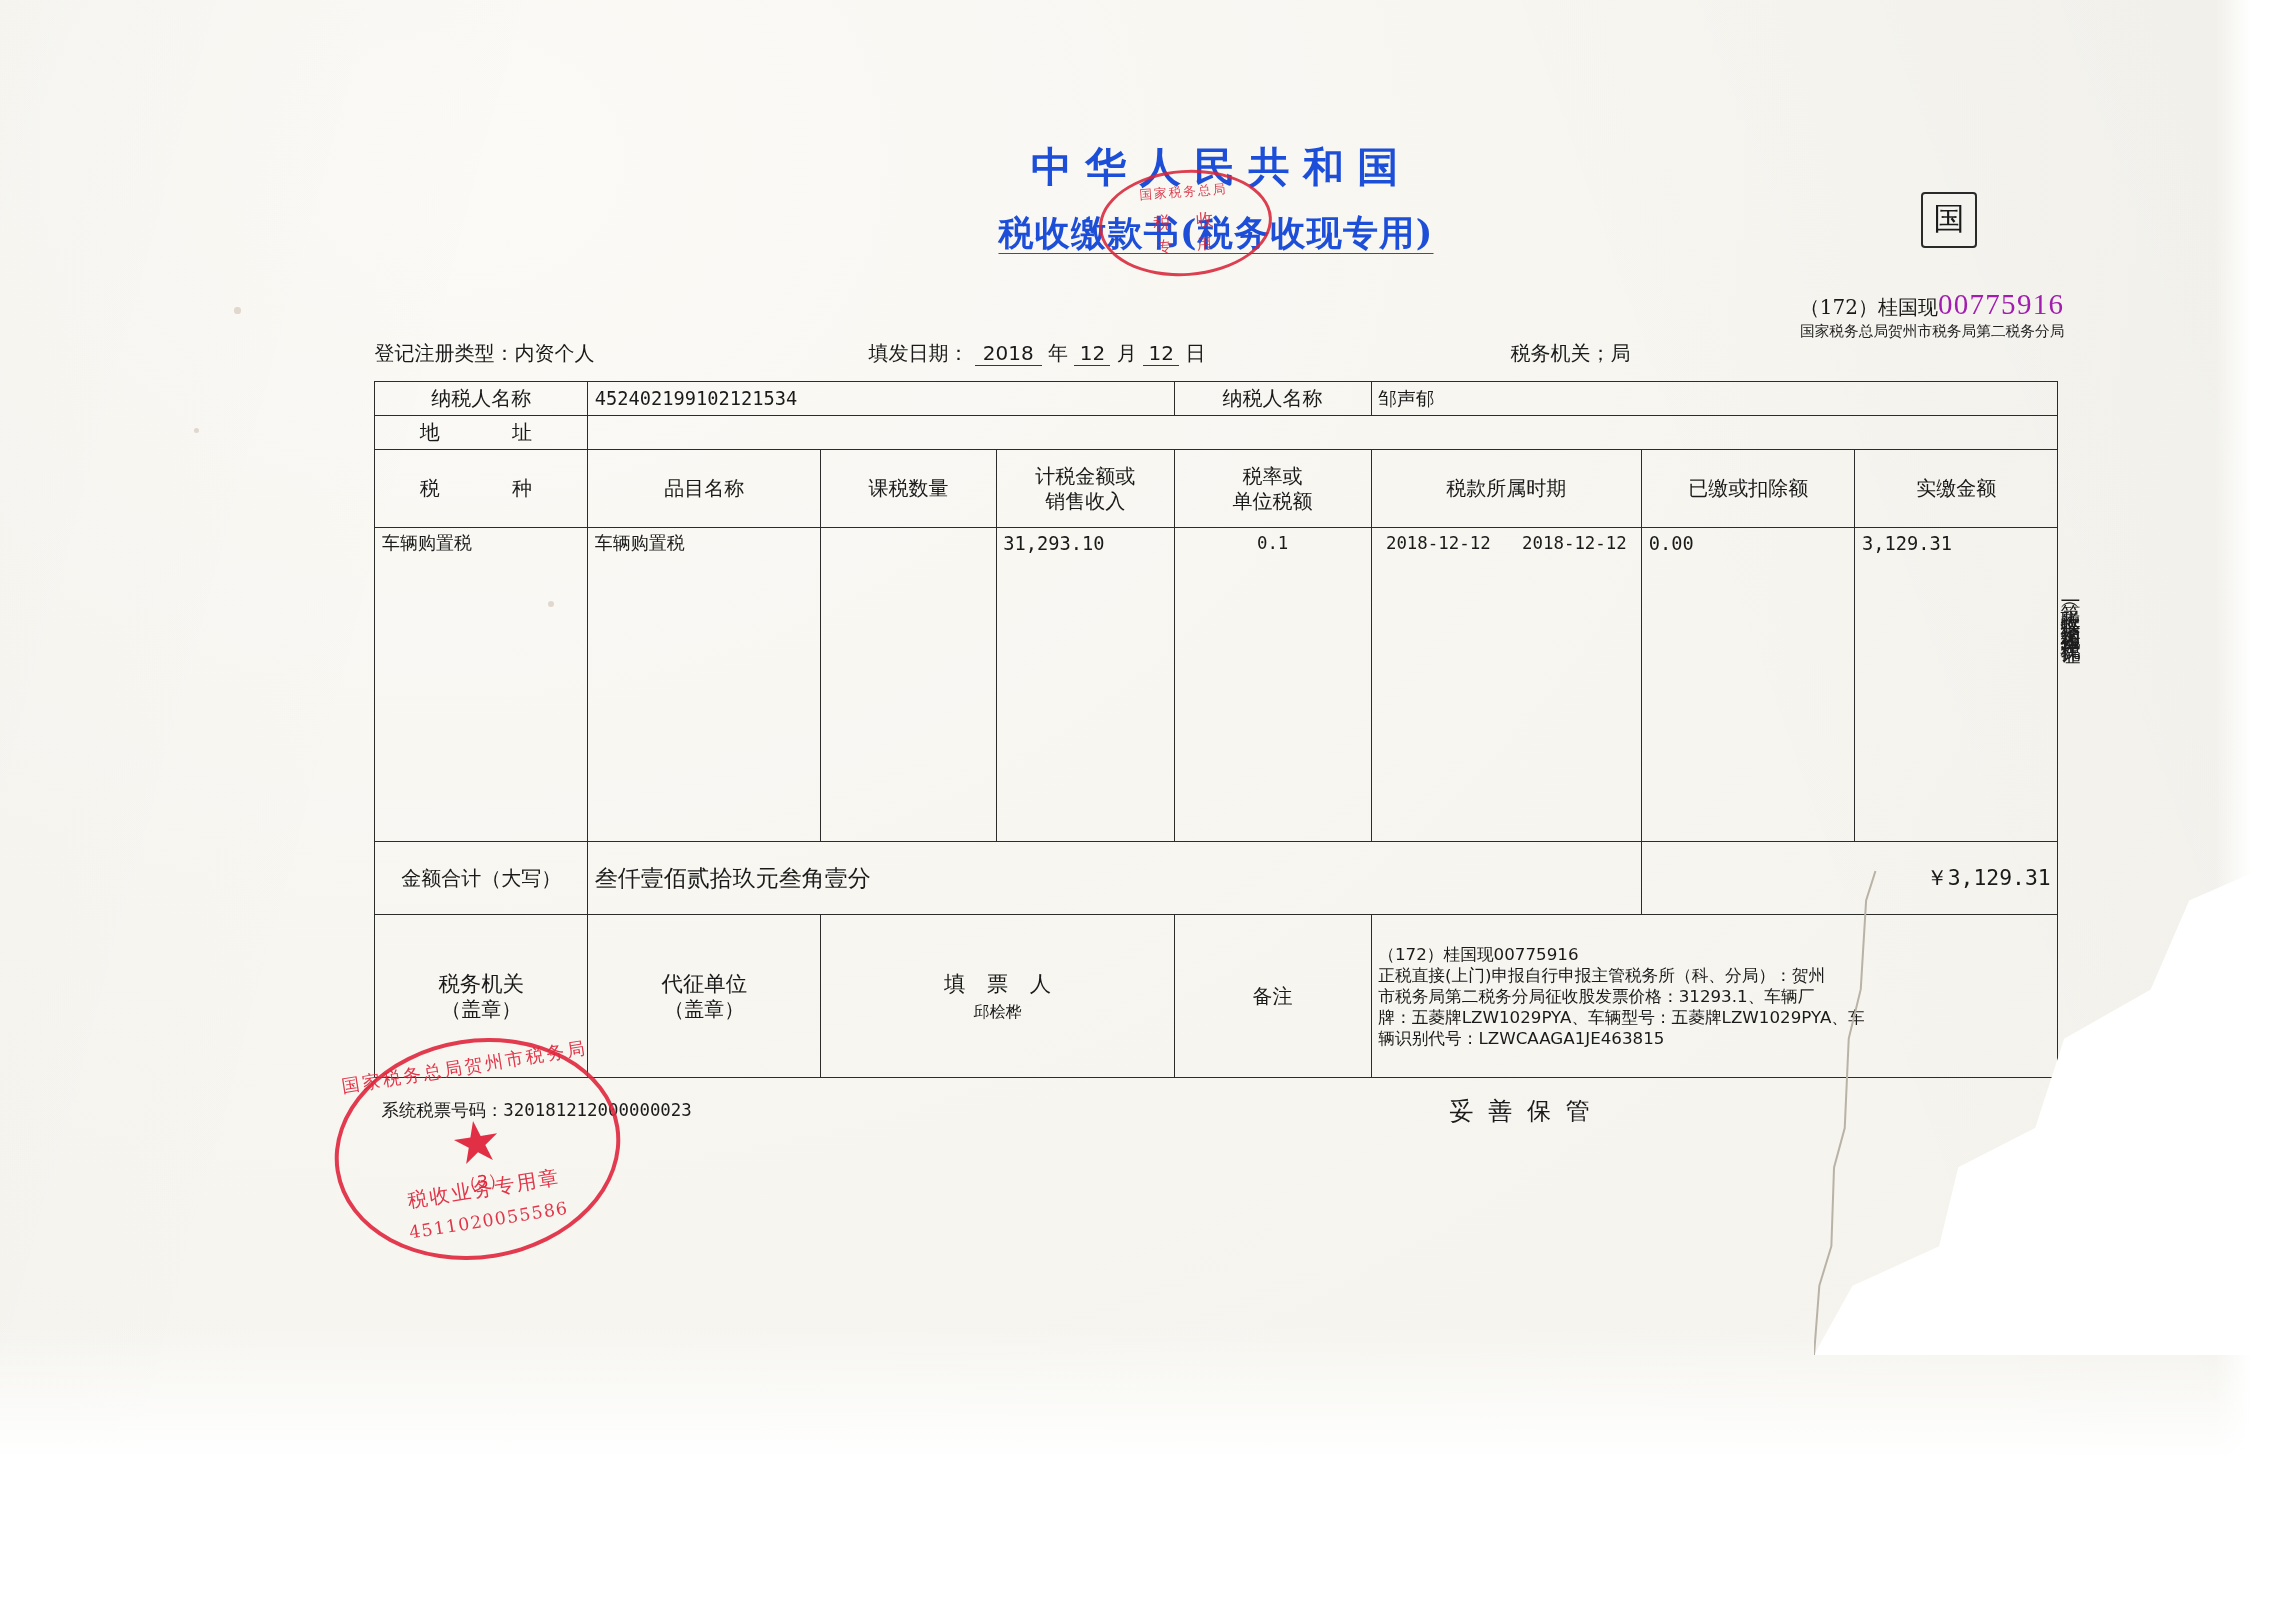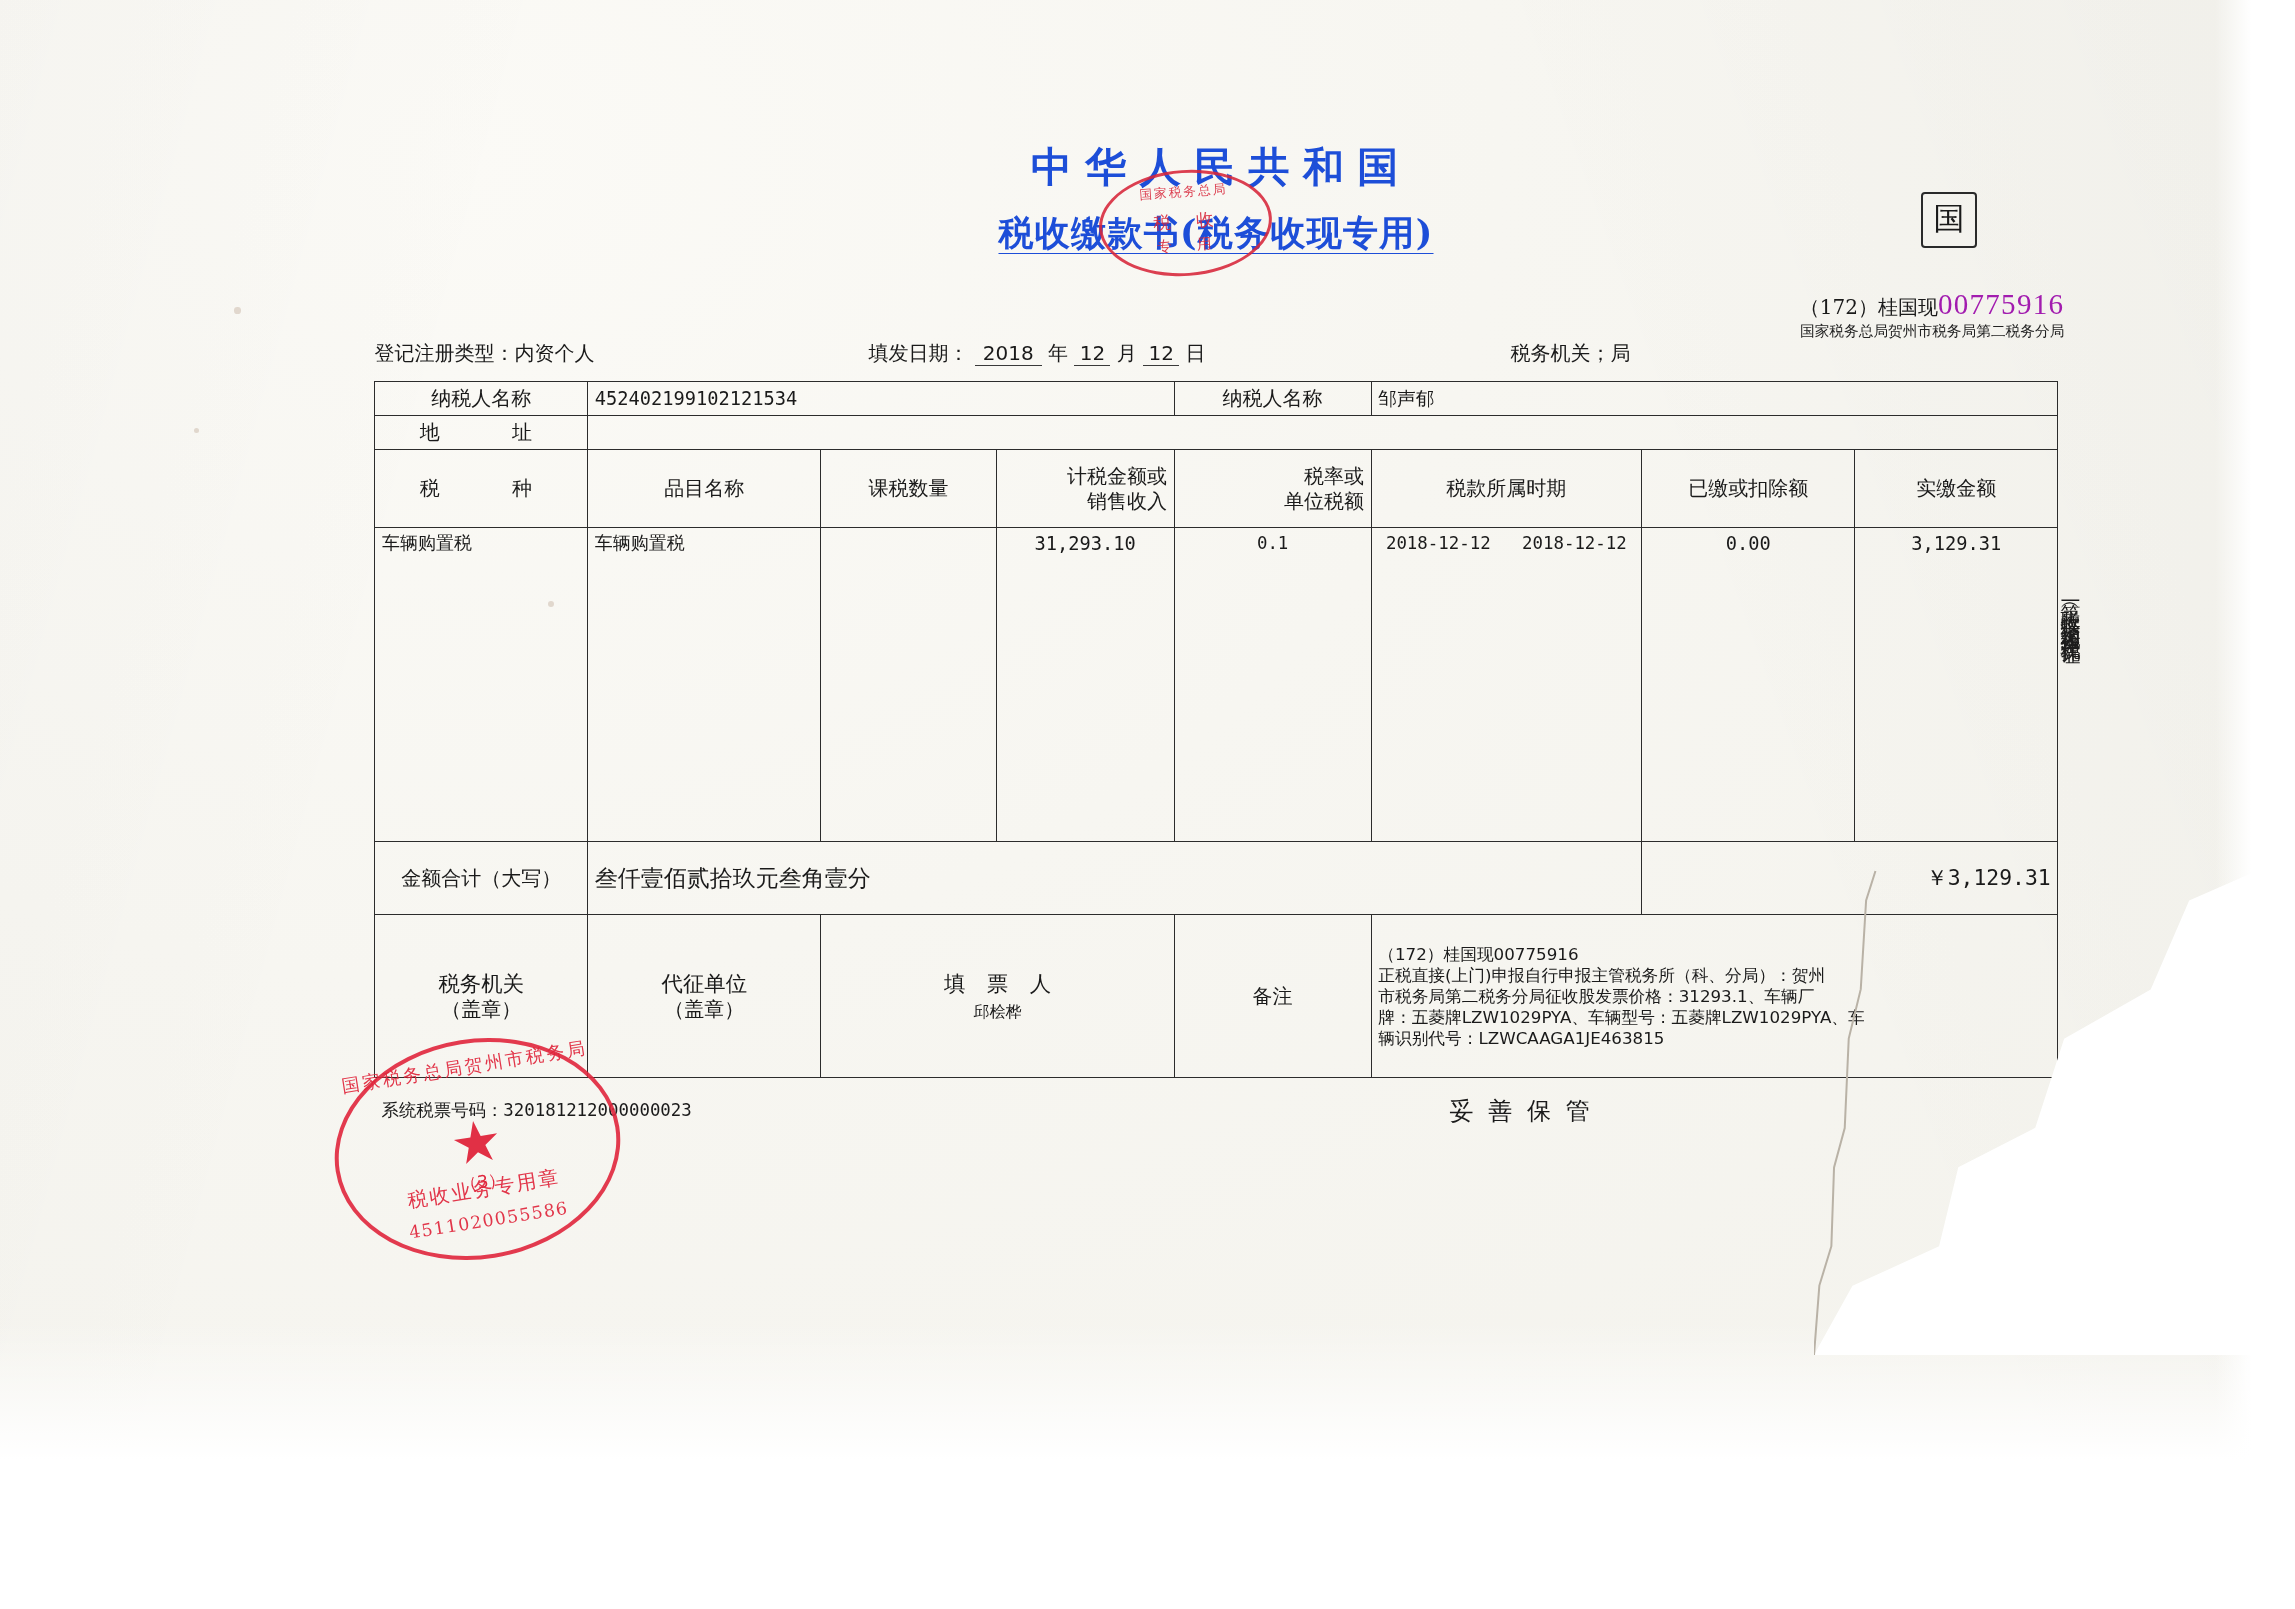--- a/index.html
+++ b/index.html
@@ -166,23 +166,23 @@
     font-size: 18.7px;
     padding-left: 16px;
   }
   .val-cn { font-family: "DejaVu Sans", sans-serif; font-size: 18.7px; padding-left: 12px; }
   .colhead {
     text-align: center;
     font-family: "DejaVu Serif", serif;
     font-size: 20px;
     height: 69px;
   }
-  .colhead .two { display: block; line-height: 1.25; text-align: right; }
+  .colhead .two { display: block; line-height: 1.25; }
   .cell-num {
-    text-align: center;
+    text-align: left;
     font-family: "DejaVu Sans Mono", monospace;
     font-size: 18.7px;
     padding-right: 12px;
   }
   .cell-mid {
     text-align: center;
     font-family: "DejaVu Sans Mono", monospace;
     font-size: 17.4px;
   }
   .cell-cn { font-size: 18px; padding-left: 10.7px; }

